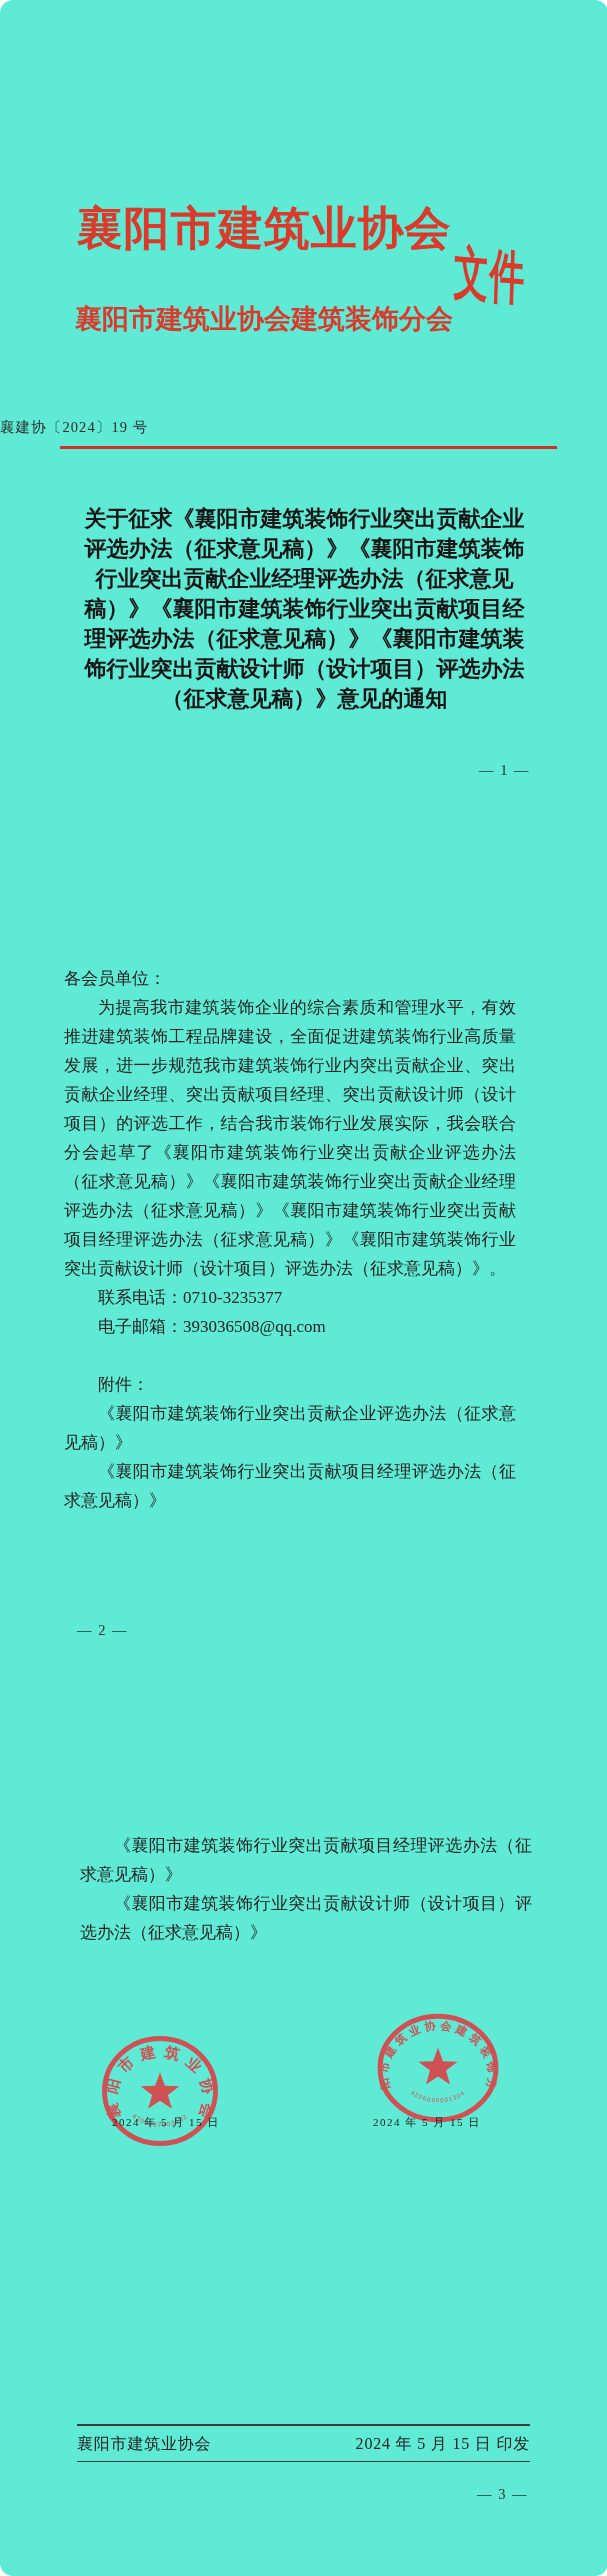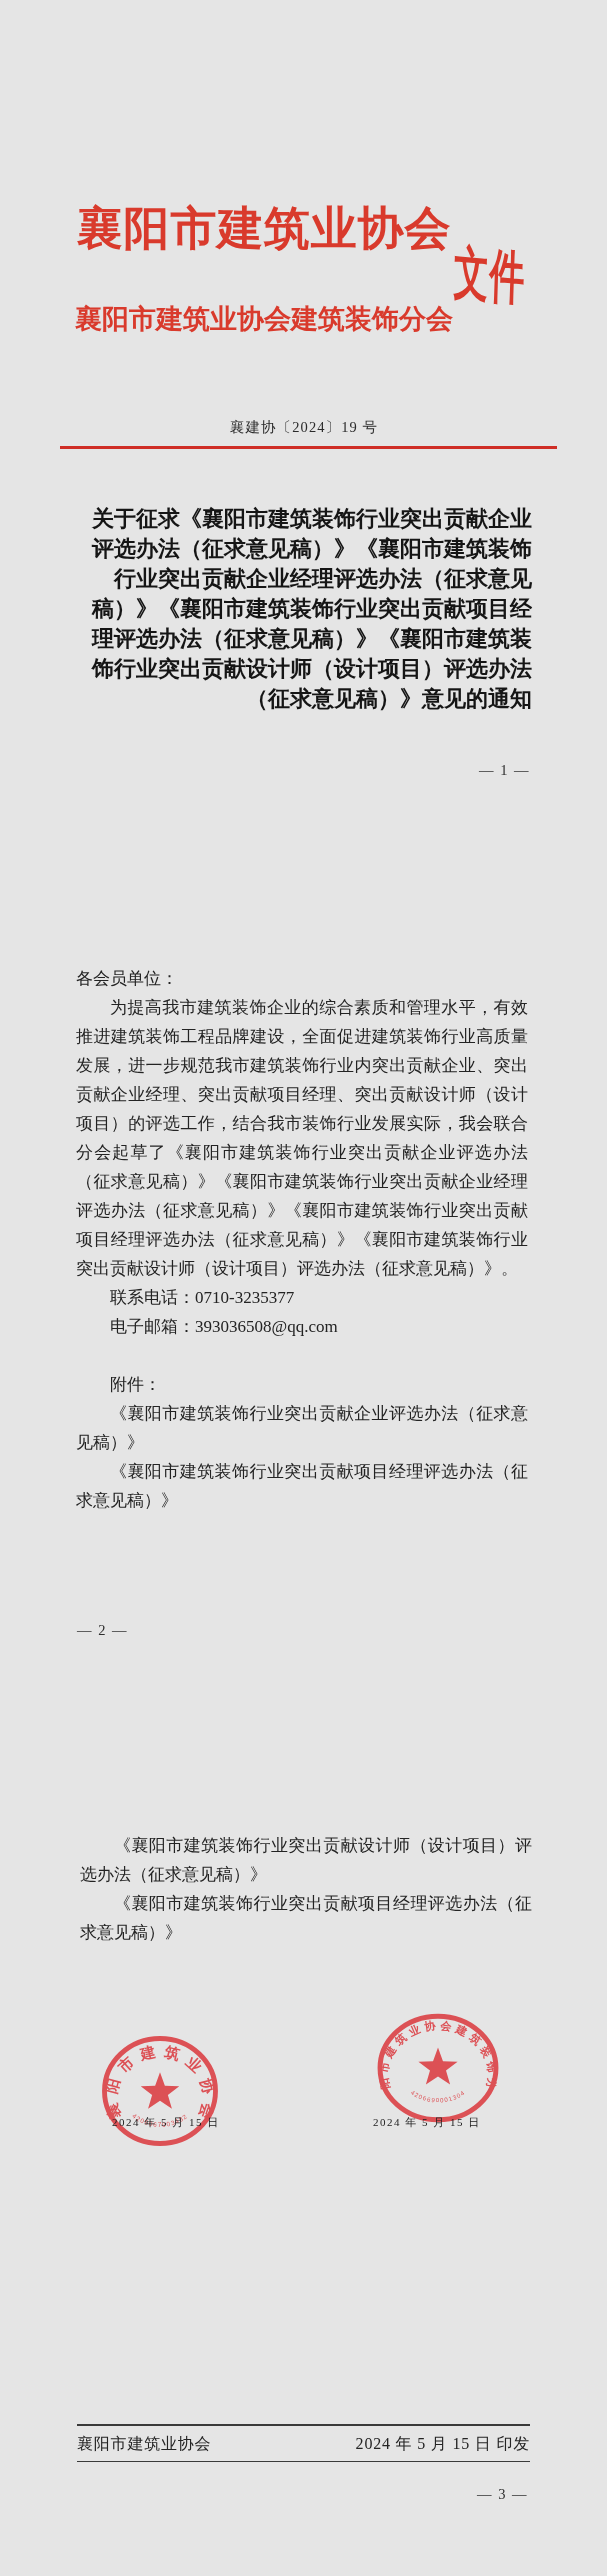--- a/index.html
+++ b/index.html
@@ -1,57 +1,57 @@
 <!DOCTYPE html>
 <html style="font-size:12.2px"><head>
 <meta charset="utf-8">
 <style>
   html,body{margin:0;padding:0;background:#ffffff;}
   .page{
     position:relative;width:608px;height:2576px;margin:0 auto;
-    background:#e5e5e5;overflow:hidden;
-    font-family:"Liberation Serif","DejaVu Serif",serif;color:#1d1d1d;
+    background:#5eead4;overflow:hidden;
+    font-family:"Liberation Serif","DejaVu Serif",serif;color:#1d1d1d;border-radius:13px;
   }
   
   .org1{
     position:absolute;top:197px;left:65px;width:398px;text-align:center;
     font-size:46px;font-weight:bold;color:#d93a2c;letter-spacing:0.8px;line-height:63px;
     font-family:"Liberation Serif","DejaVu Serif",serif;white-space:nowrap;
   }
   .org2{
     position:absolute;top:294px;left:65px;width:398px;text-align:center;
     font-size:27px;font-weight:bold;color:#d93a2c;letter-spacing:0;line-height:51px;
     white-space:nowrap;
   }
   .docword{
     position:absolute;top:236px;left:455px;
     font-size:58px;font-weight:600;color:#d93a2c;line-height:73px;white-space:nowrap;
     transform:scaleX(0.60) rotate(3deg);transform-origin:left top;letter-spacing:1.5px;
   }
   .docnum{
-    position:absolute;top:418px;left:0;right:0;text-align:center;
+    position:absolute;top:418px;left:0;right:0;
     font-size:14.5px;letter-spacing:1.1px;color:#2a2a2a;
   }
   .redrule{
     position:absolute;top:446px;left:60px;width:497px;height:3.1px;background:#cf2e26;
   }
   
   .title{
     position:absolute;top:504px;left:77px;width:455px;
     font-family:"Liberation Sans","DejaVu Sans",sans-serif;
-    font-size:22px;font-weight:bold;line-height:30px;text-align:right;color:#151515;
+    font-size:22px;font-weight:bold;line-height:30px;text-align:center;color:#151515;
   }
   
   .pnum{position:absolute;font-size:14.5px;color:#2e2e2e;letter-spacing:1.5px;white-space:nowrap;}
   .pnum1{top:762px;right:78px;}
   .pnum2{top:1622px;left:77px;}
   .pnum3{top:2486px;right:80px;}
   
   .bodyblock{
-    position:absolute;top:964px;left:76px;width:452px;
+    position:absolute;top:964px;left:64px;width:452px;
     font-size:17px;line-height:29px;text-align:justify;color:#232323;
   }
   .bodyblock p{margin:0;padding:0;}
   .indent{text-indent:2em;}
   .gapline{height:29px;}
   .att3block{
     position:absolute;top:1831px;left:80px;width:452px;
     font-size:17px;line-height:29px;text-align:justify;color:#232323;
   }
   .att3block p{margin:0;padding:0;}
@@ -95,22 +95,22 @@
     <p class="indent"><span>电子邮箱：</span><span>393036508@qq.com</span></p>
     <div class="gapline"></div>
     <p class="indent">附件：</p>
     <p class="indent">《襄阳市建筑装饰行业突出贡献企业评选办法（征求意见稿）》</p>
     <p class="indent">《襄阳市建筑装饰行业突出贡献项目经理评选办法（征求意见稿）》</p>
   </div>
 
   <div class="pnum pnum2">— 2 —</div>
 
   <div class="att3block">
+    <p class="indent">《襄阳市建筑装饰行业突出贡献项目经理评选办法（征求意见稿）》</p>
     <p class="indent">《襄阳市建筑装饰行业突出贡献设计师（设计项目）评选办法（征求意见稿）》</p>
-    <p class="indent">《襄阳市建筑装饰行业突出贡献项目经理评选办法（征求意见稿）》</p>
   </div>
 
   <svg class="seal seal-left" viewBox="0 0 160 152">
     <g opacity="0.9">
       <ellipse cx="80" cy="76" rx="74" ry="70" fill="none" stroke="#dc4146" stroke-width="6.5"></ellipse>
       <polygon points="80,51 86.5,69.1 105.7,69.7 90.5,81.4 95.9,99.8 80,89 64.1,99.8 69.5,81.4 54.3,69.7 73.5,69.1" fill="#dc4146"></polygon>
       <path id="sealLeftArc" d="M 26,104 A 58,54 0 1 1 134,104" fill="none"></path>
       <text font-size="20" font-weight="bold" fill="#dc4146" font-family="Liberation Serif, DejaVu Serif, serif">
         <textPath href="#sealLeftArc" startOffset="50%" text-anchor="middle" textLength="228">襄阳市建筑业协会</textPath>
       </text>

